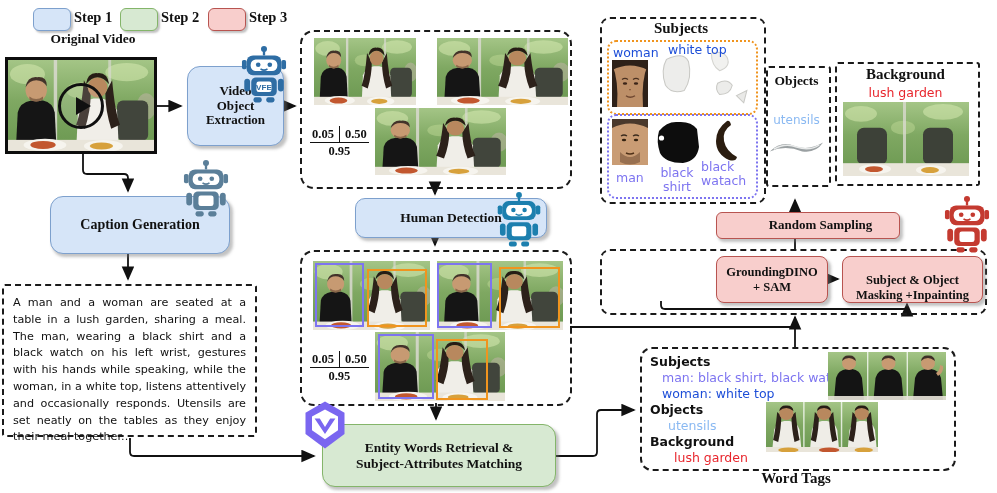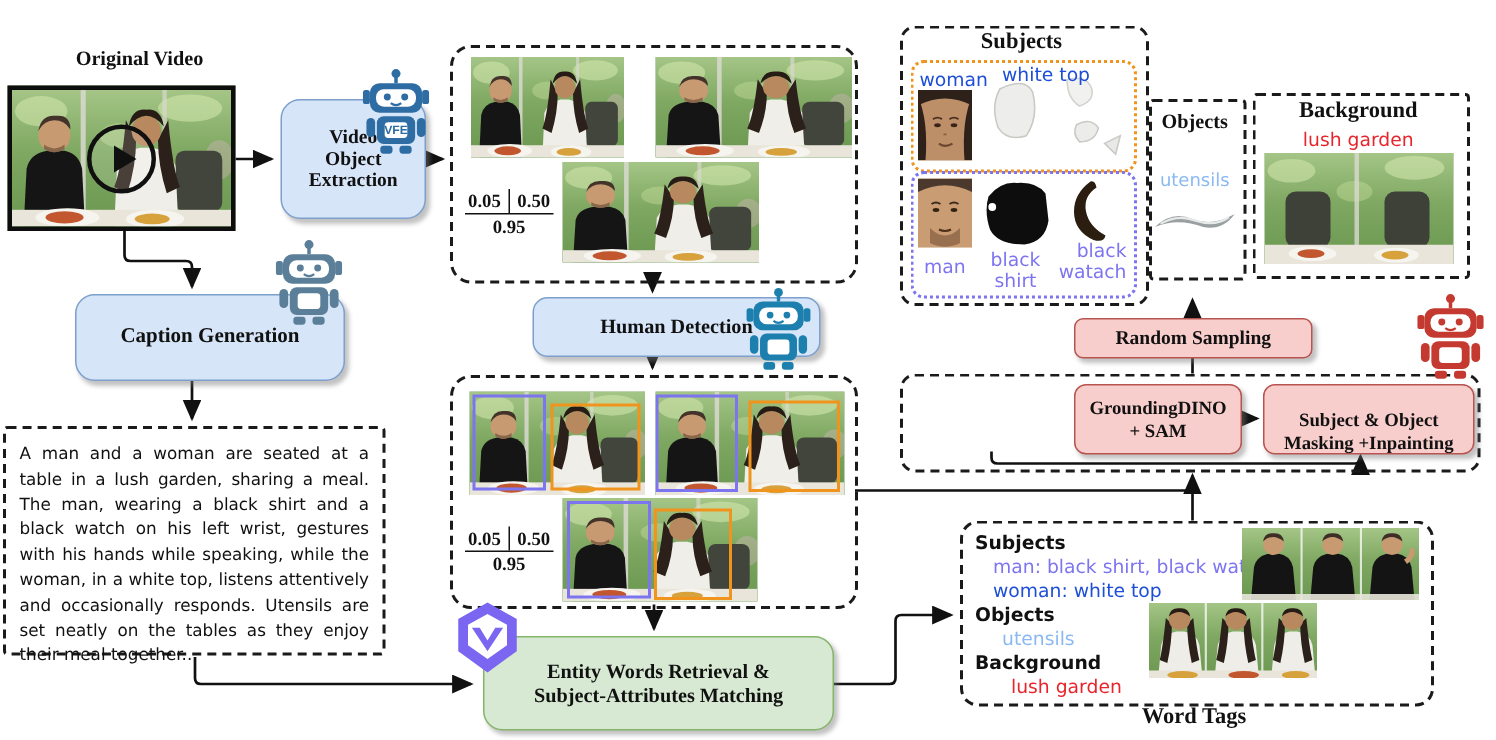--- a/index.html
+++ b/index.html
@@ -248,20 +248,28 @@
       <path d="M570,327 L795,327"></path>
       <path d="M795,347 L795,317" marker-end="url(#arr)"></path>
       <path d="M555,456 L593,456 Q597,456 597,452 L597,414 Q597,410 601,410 L634,410" marker-end="url(#arr)"></path>
       <path d="M795,249 L795,238"></path>
       <path d="M795,211 L795,200" marker-end="url(#arr)"></path>
       <path d="M661,301 L661,305 Q661,309 665,309 L903,309 Q907,309 907,306 L907,304" marker-end="url(#arr)"></path>
       <path d="M827,279 L838,279" marker-end="url(#arr)"></path>
     </g>
   </svg>
 
+  <div class="abs lvl3" style="left:0;top:0;width:320px;height:32px;">
+    <div class="abs" style="left:33px;top:8px;width:36px;height:21px;background:#d6e5f8;border:1.6px solid #7da0cd;border-radius:6px;box-shadow:2px 2px 2px rgba(120,120,120,.45);"></div>
+    <div class="abs sert" style="left:74px;top:9px;font-size:14.5px;">Step 1</div>
+    <div class="abs" style="left:120px;top:8px;width:36px;height:21px;background:#d7e9d2;border:1.6px solid #84b56a;border-radius:6px;box-shadow:2px 2px 2px rgba(120,120,120,.45);"></div>
+    <div class="abs sert" style="left:161px;top:9px;font-size:14.5px;">Step 2</div>
+    <div class="abs" style="left:208px;top:8px;width:36px;height:21px;background:#f8cecc;border:1.6px solid #b85450;border-radius:6px;box-shadow:2px 2px 2px rgba(120,120,120,.45);"></div>
+    <div class="abs sert" style="left:249px;top:9px;font-size:14.5px;">Step 3</div>
+  </div>
 
   <div class="abs sert lvl3" style="left:28px;top:31px;width:130px;text-align:center;font-size:13.5px;">Original Video</div>
   <div class="abs photo lvl3" style="left:5px;top:57px;width:152px;height:97px;border:3.5px solid #0d0d0d;box-sizing:border-box;">
     <svg viewBox="0 0 150 90" preserveAspectRatio="none">
         <use href="#scene-couple"></use>
       </svg>
     <div class="playwrap">
         <div class="playtri"></div>
       </div>
   </div>
@@ -382,41 +390,41 @@
         <use href="#seg-shirt"></use>
       </svg>
   </div>
   <div class="abs lvl4" style="left:707px;top:119px;width:32px;height:46px;">
     <svg style="width:100%;height:100%;display:block" viewBox="0 0 32 46" preserveAspectRatio="none">
         <use href="#seg-watch"></use>
       </svg>
   </div>
   <div class="abs hand c-purple lvl4" style="left:616px;top:170px;font-size:12.5px;">man</div>
   <div class="abs hand c-purple lvl4" style="left:655px;top:166px;width:44px;text-align:center;font-size:12.5px;line-height:1.1;">black shirt</div>
-  <div class="abs hand c-purple lvl4" style="left:701px;top:160px;width:50px;text-align:right;font-size:12.5px;line-height:1.1;">black watach</div>
+  <div class="abs hand c-purple lvl4" style="left:701px;top:160px;width:50px;text-align:left;font-size:12.5px;line-height:1.1;">black watach</div>
 
   <div class="abs dashed-sq lvl2" style="left:766px;top:66px;width:61px;height:117px;"></div>
   <div class="abs sert lvl3" style="left:766px;top:73px;width:61px;text-align:center;font-size:13.5px;">Objects</div>
   <div class="abs hand c-blue lvl3" style="left:766px;top:113px;width:61px;text-align:center;font-size:12px;">utensils</div>
   <div class="abs lvl3" style="left:768px;top:136px;width:57px;height:22px;">
     <svg style="width:100%;height:100%;display:block" viewBox="0 0 60 20" preserveAspectRatio="none">
         <use href="#seg-utensil"></use>
       </svg>
   </div>
 
   <div class="abs dashed-sq lvl2" style="left:835px;top:62px;width:141px;height:120px;"></div>
   <div class="abs sert lvl3" style="left:835px;top:66px;width:141px;text-align:center;font-size:15px;">Background</div>
   <div class="abs hand c-red lvl3" style="left:835px;top:85px;width:141px;text-align:center;font-size:12.5px;">lush garden</div>
   <div class="abs photo lvl3" style="left:843px;top:102px;width:126px;height:74px;">
     <svg viewBox="0 0 126 75" preserveAspectRatio="none">
         <use href="#scene-garden"></use>
       </svg>
   </div>
 
-  <div class="abs pbox red sert lvl3" style="left:716px;top:212px;width:157px;height:25px;font-size:13px;border-radius:6px;">
+  <div class="abs pbox red sert lvl3" style="left:716px;top:212px;width:157px;height:25px;font-size:13px;border-radius:6px;padding-left:25px;">
     <div>Random Sampling</div>
   </div>
   <svg class="abs robot-svg lvl4" style="left:940px;top:195px;color:#c43a30;" width="54" height="58" viewBox="0 0 40 50">
       <use href="#robot"></use>
     </svg>
 
   <div class="abs dashed lvl2" style="left:600px;top:249px;width:383px;height:62px;border-radius:10px;"></div>
   <div class="abs pbox red sert lvl3" style="left:716px;top:256px;width:110px;height:45px;font-size:12.5px;border-radius:8px;">
     <div>GroundingDINO</div>
     <div>+ SAM</div>

